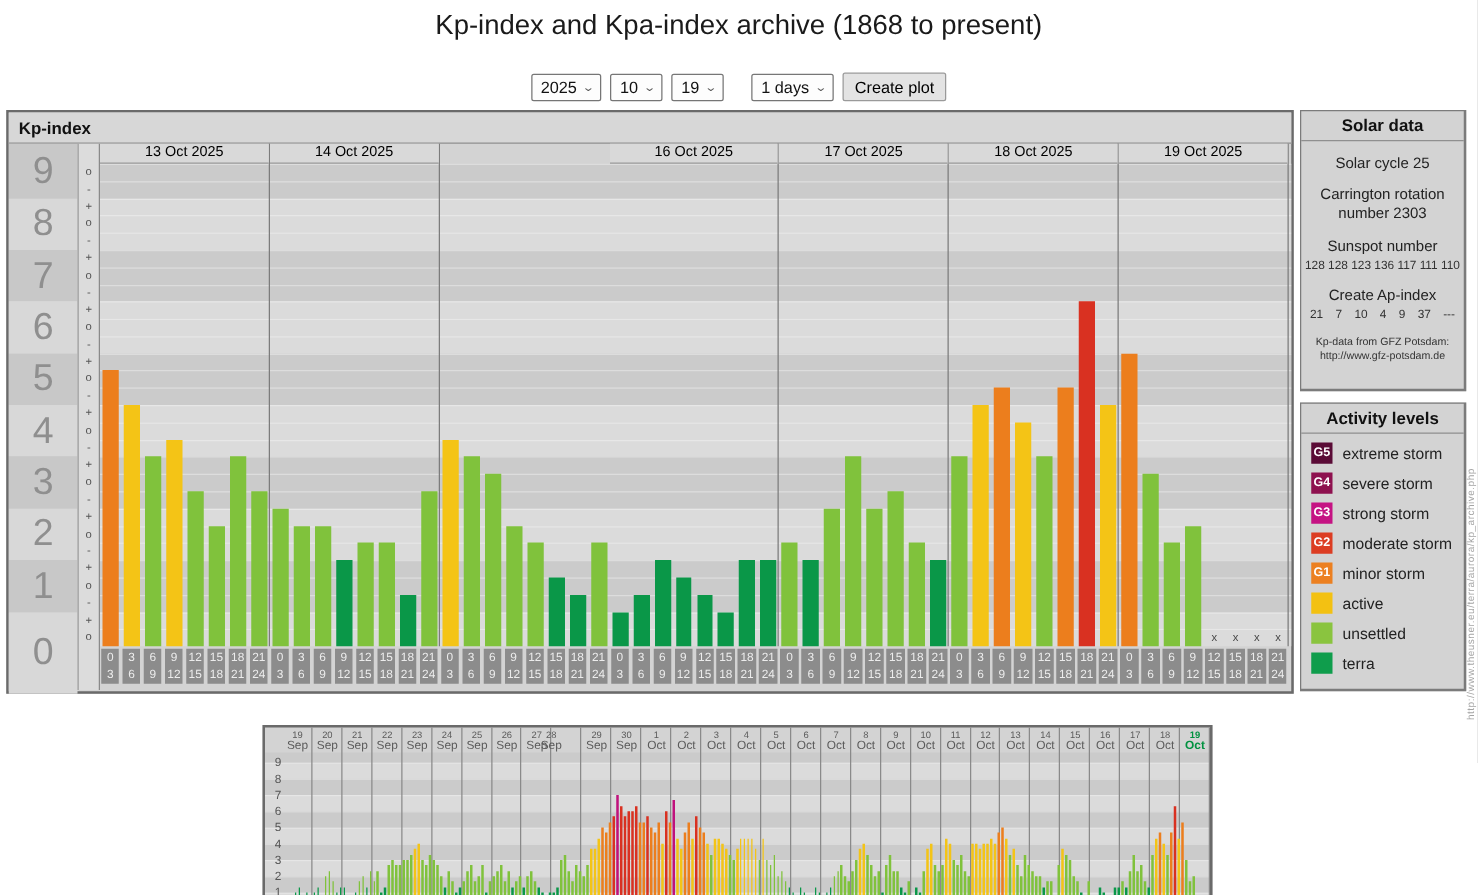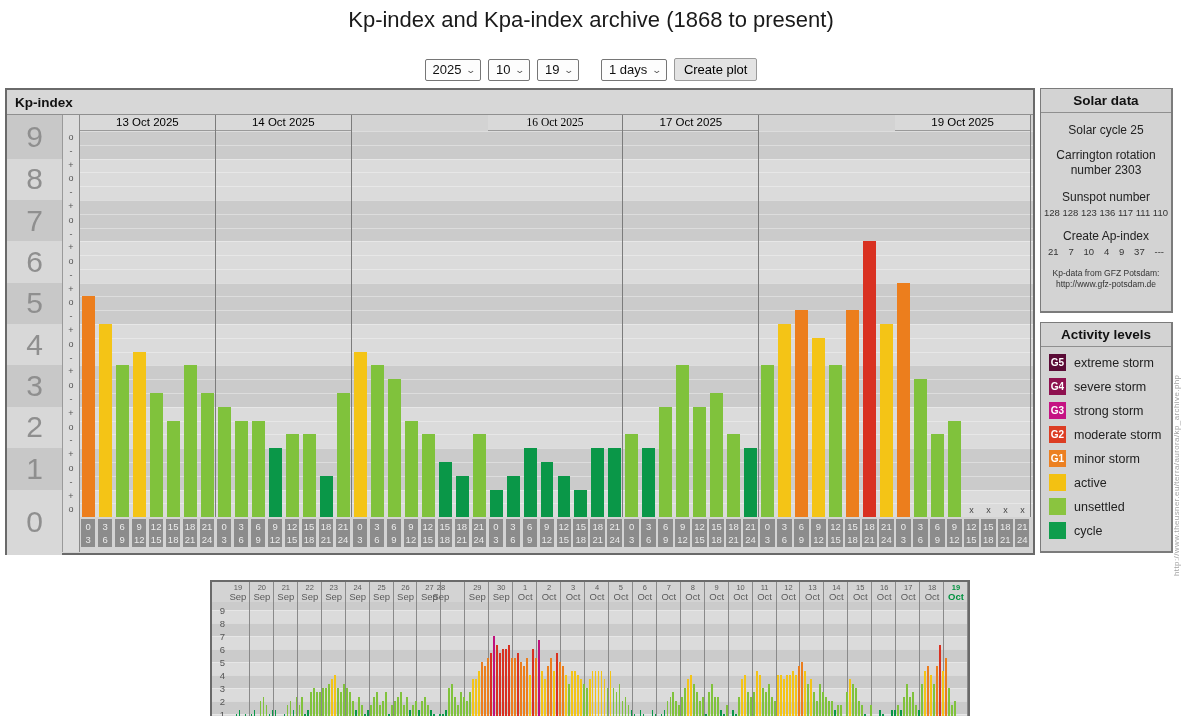--- a/index.html
+++ b/index.html
@@ -223,21 +223,21 @@
         <div class="hourbox" style="left: 323.661px; width: 14.4821px; top: 404.12px; height: 28px;"><span>9</span><br><span>12</span></div>
         <div class="bar" style="left: 341.643px; width: 12.9821px; top: 319.38px; height: 82.74px; background: rgb(128, 194, 60);"></div>
         <div class="hourbox" style="left: 340.643px; width: 14.4821px; top: 404.12px; height: 28px;"><span>12</span><br><span>15</span></div>
         <div class="bar" style="left: 358.625px; width: 12.9821px; top: 346.96px; height: 55.16px; background: rgb(10, 151, 72);"></div>
         <div class="hourbox" style="left: 357.625px; width: 14.4821px; top: 404.12px; height: 28px;"><span>15</span><br><span>18</span></div>
         <div class="bar" style="left: 375.607px; width: 12.9821px; top: 360.75px; height: 41.37px; background: rgb(10, 151, 72);"></div>
         <div class="hourbox" style="left: 374.607px; width: 14.4821px; top: 404.12px; height: 28px;"><span>18</span><br><span>21</span></div>
         <div class="bar" style="left: 392.589px; width: 12.9821px; top: 319.38px; height: 82.74px; background: rgb(128, 194, 60);"></div>
         <div class="hourbox" style="left: 391.589px; width: 14.4821px; top: 404.12px; height: 28px;"><span>21</span><br><span>24</span></div>
         <div class="daycol" style="left: 407.571px; width: 135.857px; height: 402.12px;">
-          <div class="datecell" style="height: 16px; line-height: 15px; font-family: Liberation Serif, serif;">16 Oct 2025</div>
+          <div class="datecell" style="height: 16px; line-height: 15px;">16 Oct 2025</div>
         </div>
         <div class="bar" style="left: 409.571px; width: 12.9821px; top: 374.54px; height: 27.58px; background: rgb(10, 151, 72);"></div>
         <div class="hourbox" style="left: 408.571px; width: 14.4821px; top: 404.12px; height: 28px;"><span>0</span><br><span>3</span></div>
         <div class="bar" style="left: 426.554px; width: 12.9821px; top: 360.75px; height: 41.37px; background: rgb(10, 151, 72);"></div>
         <div class="hourbox" style="left: 425.554px; width: 14.4821px; top: 404.12px; height: 28px;"><span>3</span><br><span>6</span></div>
         <div class="bar" style="left: 443.536px; width: 12.9821px; top: 333.17px; height: 68.95px; background: rgb(10, 151, 72);"></div>
         <div class="hourbox" style="left: 442.536px; width: 14.4821px; top: 404.12px; height: 28px;"><span>6</span><br><span>9</span></div>
         <div class="bar" style="left: 460.518px; width: 12.9821px; top: 346.96px; height: 55.16px; background: rgb(10, 151, 72);"></div>
         <div class="hourbox" style="left: 459.518px; width: 14.4821px; top: 404.12px; height: 28px;"><span>9</span><br><span>12</span></div>
         <div class="bar" style="left: 477.5px; width: 12.9821px; top: 360.75px; height: 41.37px; background: rgb(10, 151, 72);"></div>
@@ -260,20 +260,23 @@
         <div class="bar" style="left: 596.375px; width: 12.9821px; top: 250.43px; height: 151.69px; background: rgb(128, 194, 60);"></div>
         <div class="hourbox" style="left: 595.375px; width: 14.4821px; top: 404.12px; height: 28px;"><span>9</span><br><span>12</span></div>
         <div class="bar" style="left: 613.357px; width: 12.9821px; top: 291.8px; height: 110.32px; background: rgb(128, 194, 60);"></div>
         <div class="hourbox" style="left: 612.357px; width: 14.4821px; top: 404.12px; height: 28px;"><span>12</span><br><span>15</span></div>
         <div class="bar" style="left: 630.339px; width: 12.9821px; top: 278.01px; height: 124.11px; background: rgb(128, 194, 60);"></div>
         <div class="hourbox" style="left: 629.339px; width: 14.4821px; top: 404.12px; height: 28px;"><span>15</span><br><span>18</span></div>
         <div class="bar" style="left: 647.321px; width: 12.9821px; top: 319.38px; height: 82.74px; background: rgb(128, 194, 60);"></div>
         <div class="hourbox" style="left: 646.321px; width: 14.4821px; top: 404.12px; height: 28px;"><span>18</span><br><span>21</span></div>
         <div class="bar" style="left: 664.304px; width: 12.9821px; top: 333.17px; height: 68.95px; background: rgb(10, 151, 72);"></div>
         <div class="hourbox" style="left: 663.304px; width: 14.4821px; top: 404.12px; height: 28px;"><span>21</span><br><span>24</span></div>
+        <div class="daycol" style="left: 679.286px; width: 135.857px; height: 402.12px;">
+          <div class="datecell" style="height: 16px; line-height: 15px;">18 Oct 2025</div>
+        </div>
         <div class="bar" style="left: 681.286px; width: 12.9821px; top: 250.43px; height: 151.69px; background: rgb(128, 194, 60);"></div>
         <div class="hourbox" style="left: 680.286px; width: 14.4821px; top: 404.12px; height: 28px;"><span>0</span><br><span>3</span></div>
         <div class="bar" style="left: 698.268px; width: 12.9821px; top: 209.06px; height: 193.06px; background: rgb(244, 196, 22);"></div>
         <div class="hourbox" style="left: 697.268px; width: 14.4821px; top: 404.12px; height: 28px;"><span>3</span><br><span>6</span></div>
         <div class="bar" style="left: 715.25px; width: 12.9821px; top: 195.27px; height: 206.85px; background: rgb(236, 126, 29);"></div>
         <div class="hourbox" style="left: 714.25px; width: 14.4821px; top: 404.12px; height: 28px;"><span>6</span><br><span>9</span></div>
         <div class="bar" style="left: 732.232px; width: 12.9821px; top: 222.85px; height: 179.27px; background: rgb(244, 196, 22);"></div>
         <div class="hourbox" style="left: 731.232px; width: 14.4821px; top: 404.12px; height: 28px;"><span>9</span><br><span>12</span></div>
         <div class="bar" style="left: 749.214px; width: 12.9821px; top: 250.43px; height: 151.69px; background: rgb(128, 194, 60);"></div>
         <div class="hourbox" style="left: 748.214px; width: 14.4821px; top: 404.12px; height: 28px;"><span>12</span><br><span>15</span></div>
@@ -359,21 +362,21 @@
       <div class="lg-row">
         <div class="lg-sw" style="background: rgb(243, 193, 18);"></div>
         <div class="lg-label">active</div>
       </div>
       <div class="lg-row">
         <div class="lg-sw" style="background: rgb(138, 196, 63);"></div>
         <div class="lg-label">unsettled</div>
       </div>
       <div class="lg-row">
         <div class="lg-sw" style="background: rgb(15, 157, 76);"></div>
-        <div class="lg-label">cycle</div>
+        <div class="lg-label">terra</div>
       </div>
     </div>
 </div>
 
 <div id="watermark">http://www.theusner.eu/terra/aurora/kp_archive.php</div>
 
 <div class="panel" id="mini-panel">
   <div id="mini-inner">
       <div style="position: absolute; left: 0px; top: 20px; width: 756px; height: 124.8px; overflow: hidden;">
         <div class="mini-stripe" style="left: 0px; width: 100%; bottom: 0px; height: 13px; background: rgb(219, 219, 219); border-top: 1px solid rgba(255, 255, 255, 0.3);"></div>

